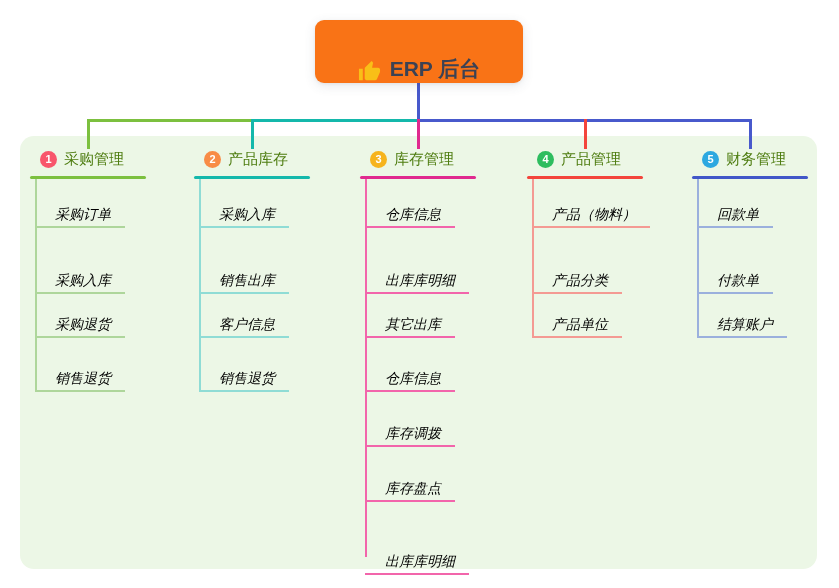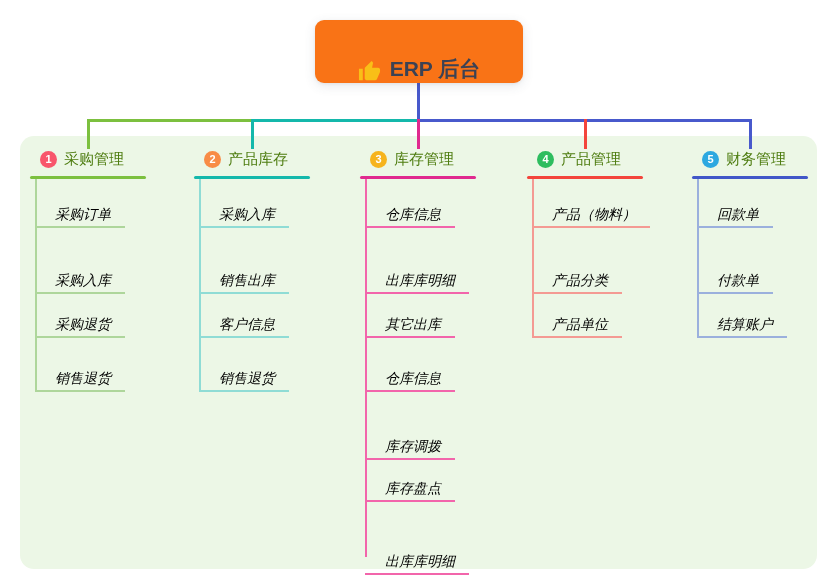--- a/index.html
+++ b/index.html
@@ -47,21 +47,21 @@
   .vline{position:absolute;left:5px;top:31px;width:2px;background:var(--light);}
   .item{
     position:absolute;left:5px;
     padding:0 14px 4px 20px;
     border-bottom:2px solid var(--light);
     font-size:14px;line-height:16px;color:#000000;
     white-space:nowrap;
     font-style:italic;
   }
   .i0{top:58px}.i1{top:124px}.i2{top:168px}.i3{top:222px}
-  .i4{top:290px}.i5{top:332px}.i6{top:405px}
+  .i4{top:277px}.i5{top:332px}.i6{top:405px}
   .col1{left:30px}.col2{left:194px}.col3{left:360px}.col4{left:527px}.col5{left:692px}
   .v4{height:213px}.v7{height:378px}.v3{height:159px}
 </style>
 </head>
 <body>
 
 <div id="app">
 
   <div class="panel" style="background: rgb(236, 247, 230);"></div>
 

